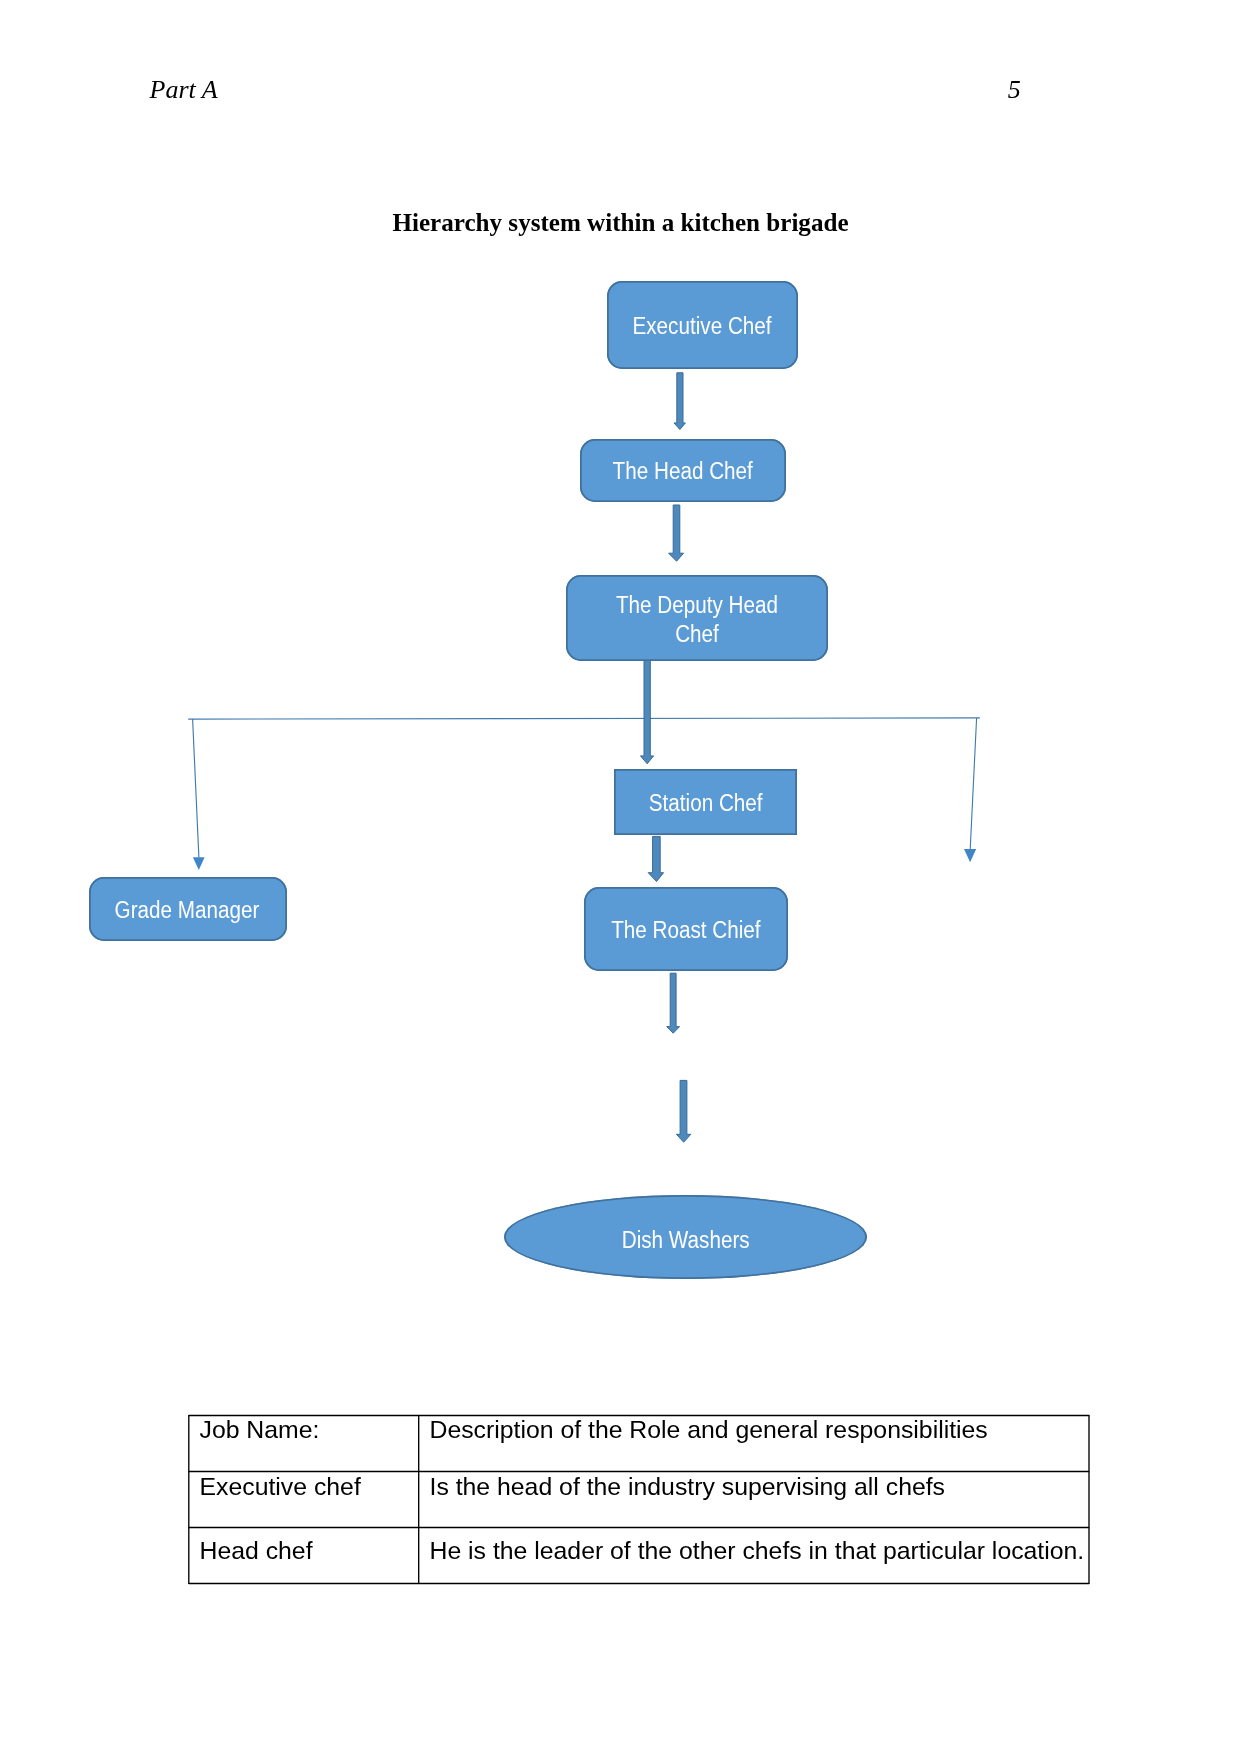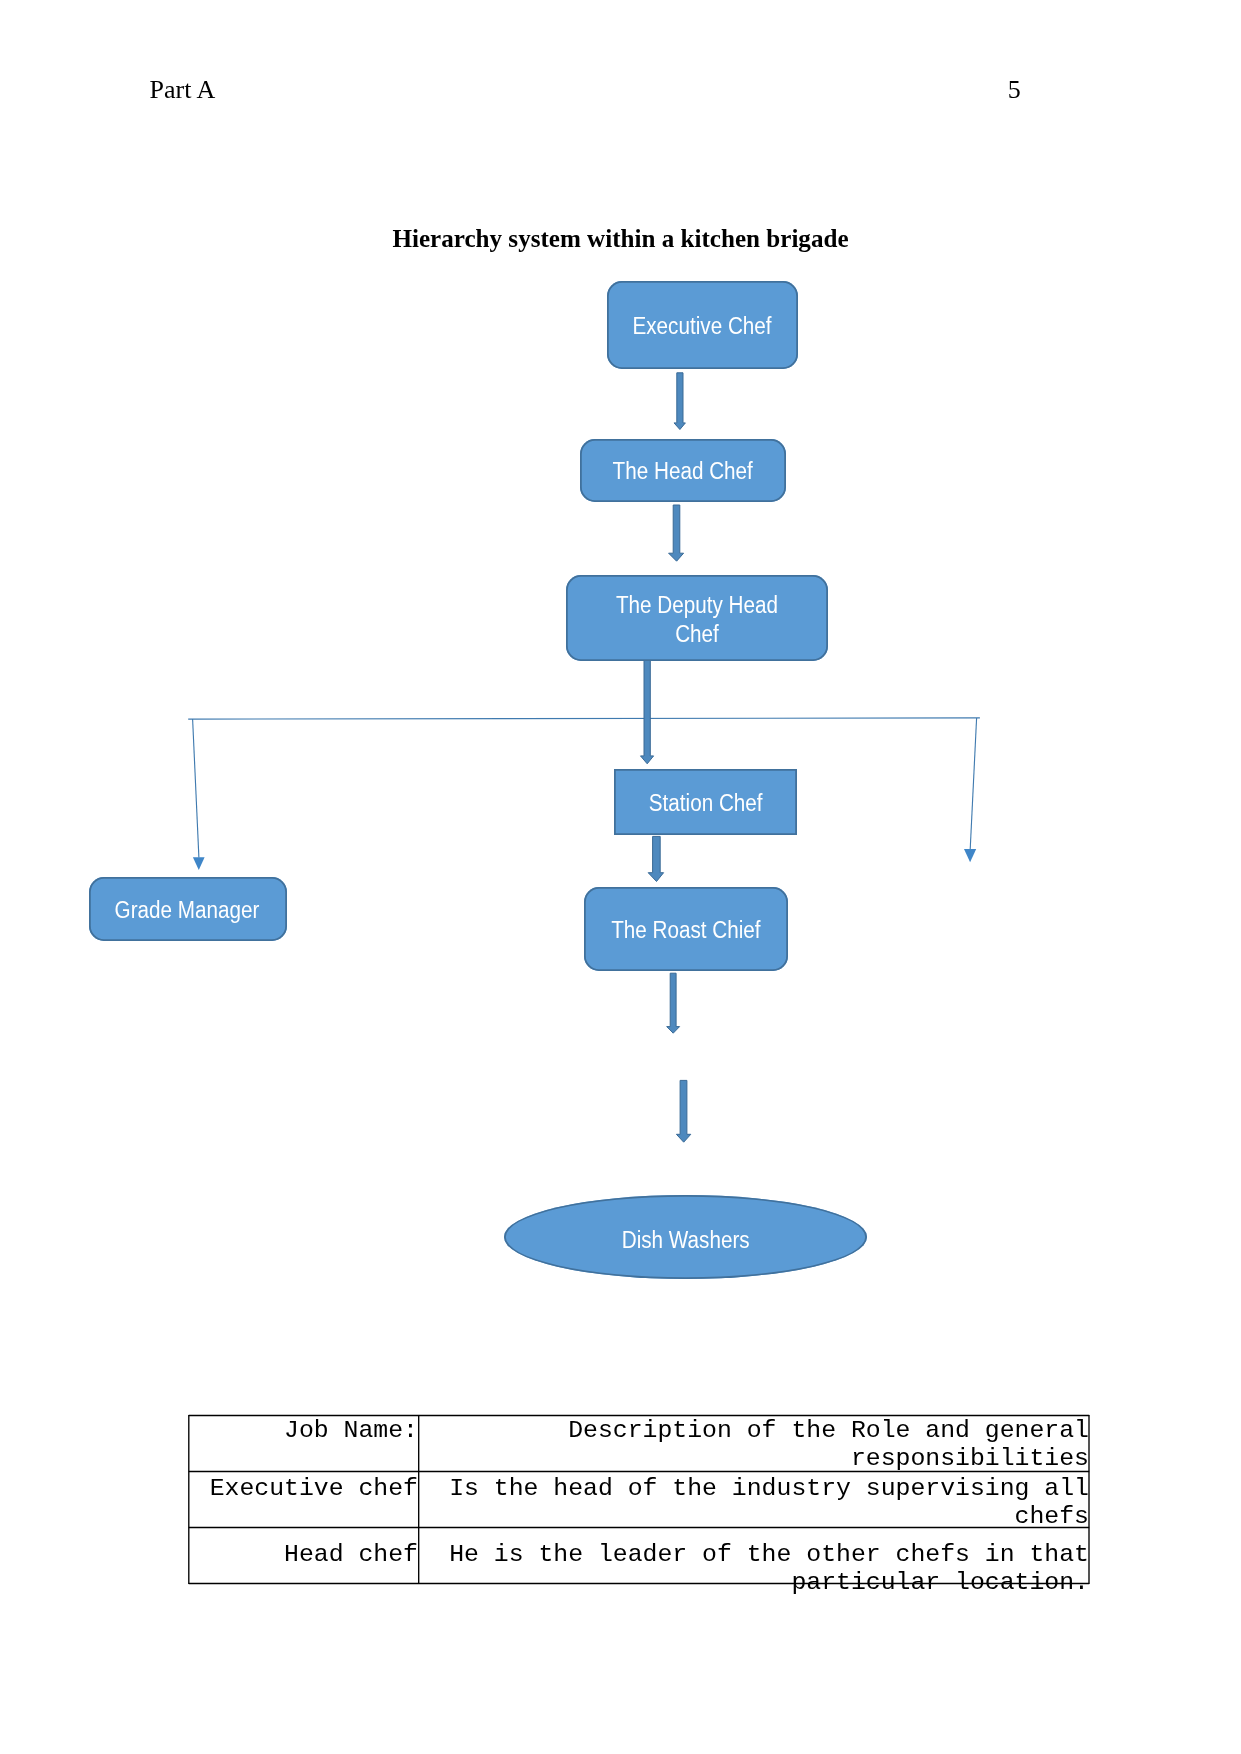--- a/index.html
+++ b/index.html
@@ -1,37 +1,37 @@
 <!DOCTYPE html>
 <html><head>
 <meta charset="utf-8">
 <style>
   html,body{margin:0;padding:0;}
   
   body{width:1241px;height:1754px;background:#ffffff;position:relative;overflow:hidden;
        font-family:"Liberation Serif", serif;}
   .page{position:absolute;left:0;top:0;width:1241px;height:1754px;}
-  .hdr{position:absolute;font-family:"Liberation Serif",serif;font-size:26px;color:#000;transform:translateZ(0);}
+  .hdr{position:absolute;font-family:"Liberation Serif",serif;font-size:26px;color:#000;transform:translateZ(0);font-style:italic;}
   #hdr-part{left:149.6px;top:74.8px;}
   #hdr-page{left:1007.8px;top:74.8px;}
   #diagram-title{position:absolute;left:0;top:209px;width:1241px;text-align:center;
-       font-family:"Liberation Serif",serif;font-weight:bold;font-size:25.1px;color:#000;transform:translateZ(0);margin-top:16px;}
+       font-family:"Liberation Serif",serif;font-weight:bold;font-size:25.1px;color:#000;transform:translateZ(0);}
   .chart{position:absolute;left:0;top:0;width:1241px;height:1320px;}
   svg.connectors{position:absolute;left:0;top:0;}
   svg.tblgrid{position:absolute;left:0;top:0;pointer-events:none;}
   .node{position:absolute;box-sizing:border-box;background:#5B9BD5;box-shadow:inset 0 0 0 1.8px #41719C;
         color:#ffffff;
         display:flex;align-items:center;justify-content:center;text-align:center;}
   .node > span{font-family:"Liberation Sans",sans-serif;font-size:23.5px;line-height:1.22;
         display:block;transform:scaleX(0.88) translateY(0.8px) translateZ(0);transform-origin:center center;white-space:nowrap;}
   .node > span.wrap2{white-space:normal;width:190px;}
   .rounded{border-radius:15px;}
   .ellipse{border-radius:50%;}
   table.tbl{position:absolute;left:188px;top:1415px;width:901px;border-collapse:collapse;
-        font-family:Liberation Mono, monospace;font-size:24.8px;color:#000;transform:translateZ(0);text-align:right;}
+        font-family:Liberation Sans, sans-serif;font-size:24.8px;color:#000;transform:translateZ(0);}
   table.tbl td{border:0;vertical-align:top;padding:1.2px 0 0 11.5px;height:56px;box-sizing:border-box;}
   table.tbl tr.r2 td{padding-top:2.2px;}
   table.tbl tr.r3 td{padding-top:10px;}
   td.c1{width:230px;}
 </style>
 </head>
 <body>
 
 <div class="page">
 

